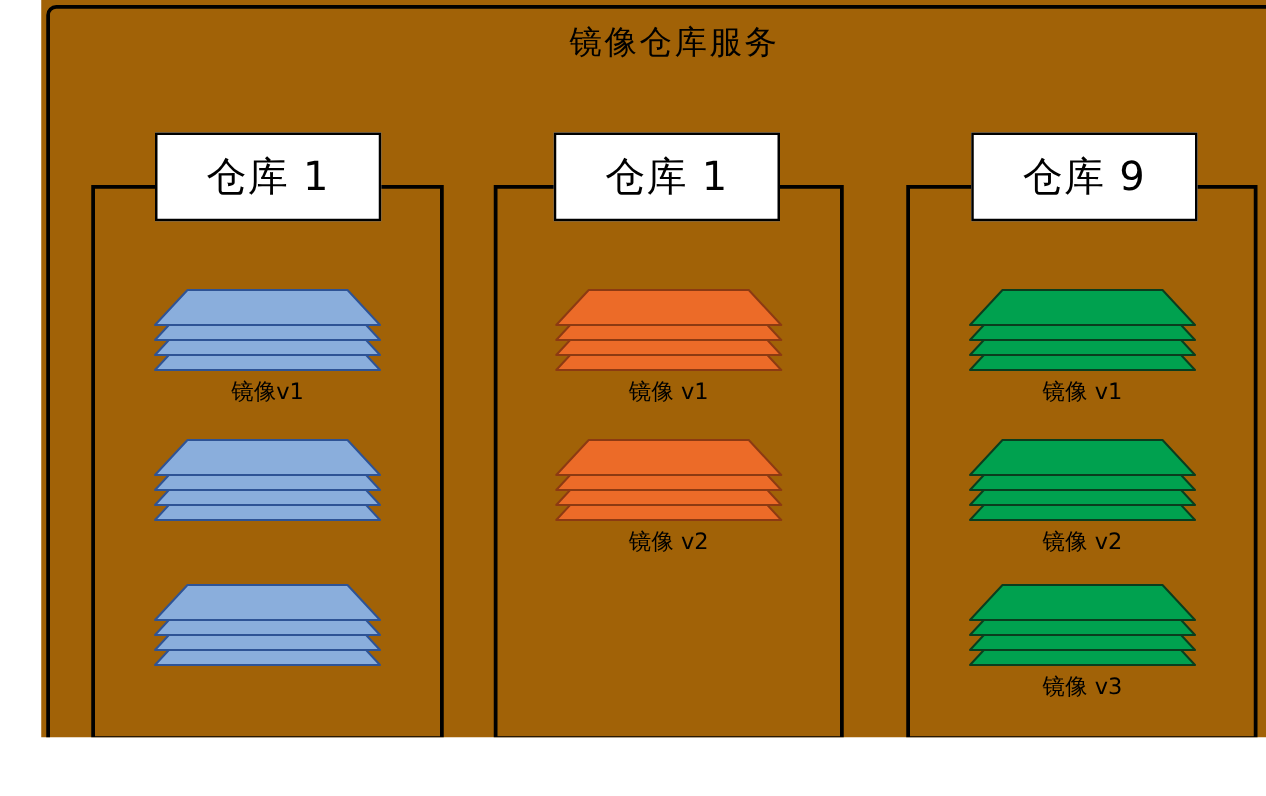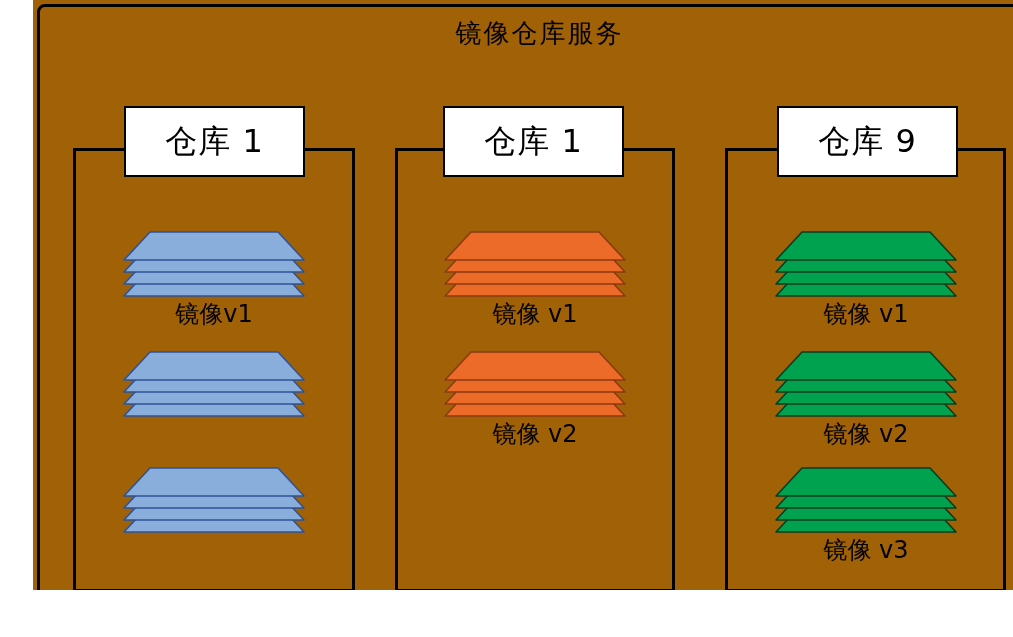--- a/index.html
+++ b/index.html
@@ -63,21 +63,21 @@
   .repo-tag.r3 { left: 744px; }
 
   .image-group {
     position: absolute;
     width: 184px;
     text-align: center;
   }
   .image-group svg { display: block; width: 184px; height: 68px; }
   .image-group .img-label {
     margin-top: 2px;
-    font-size: 24px;
+    font-size: 18px;
     line-height: 28px;
     color: #000;
     white-space: pre;
   }
 
   .g1 { left: 89px; }
   .g2 { left: 410px; }
   .g3 { left: 741px; }
   .row1 { top: 230px; }
   .row2 { top: 350px; }

